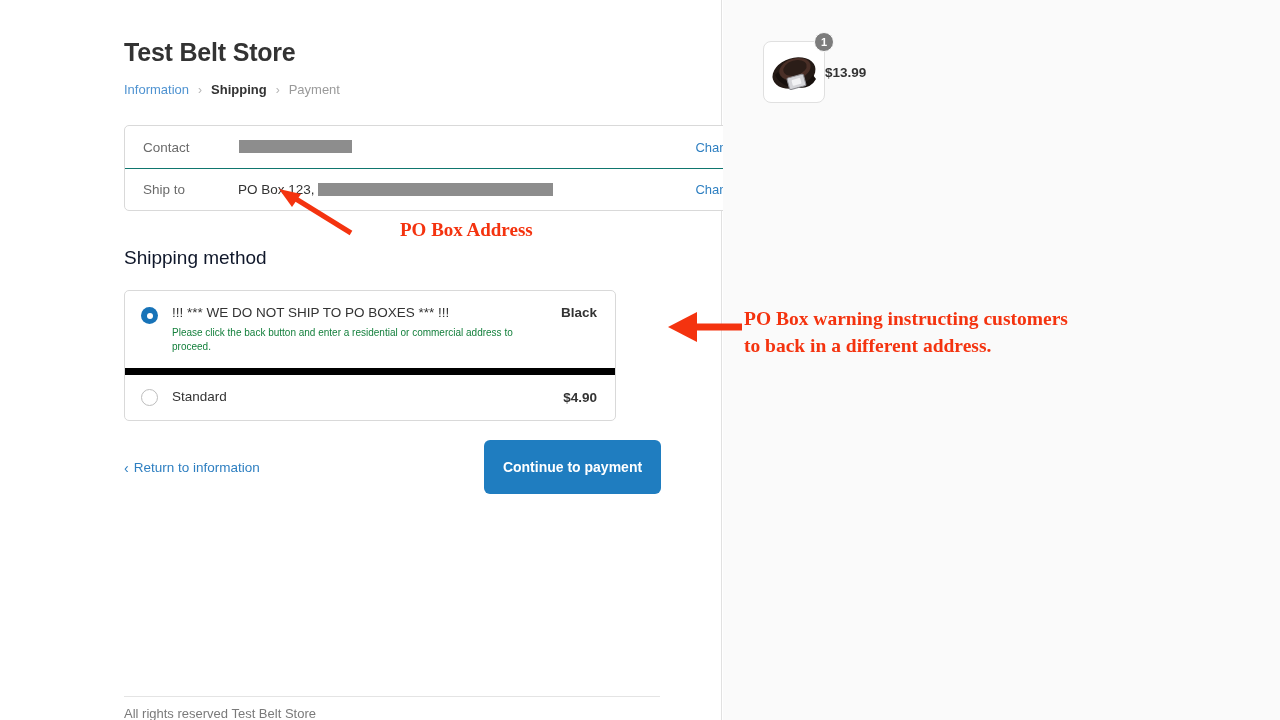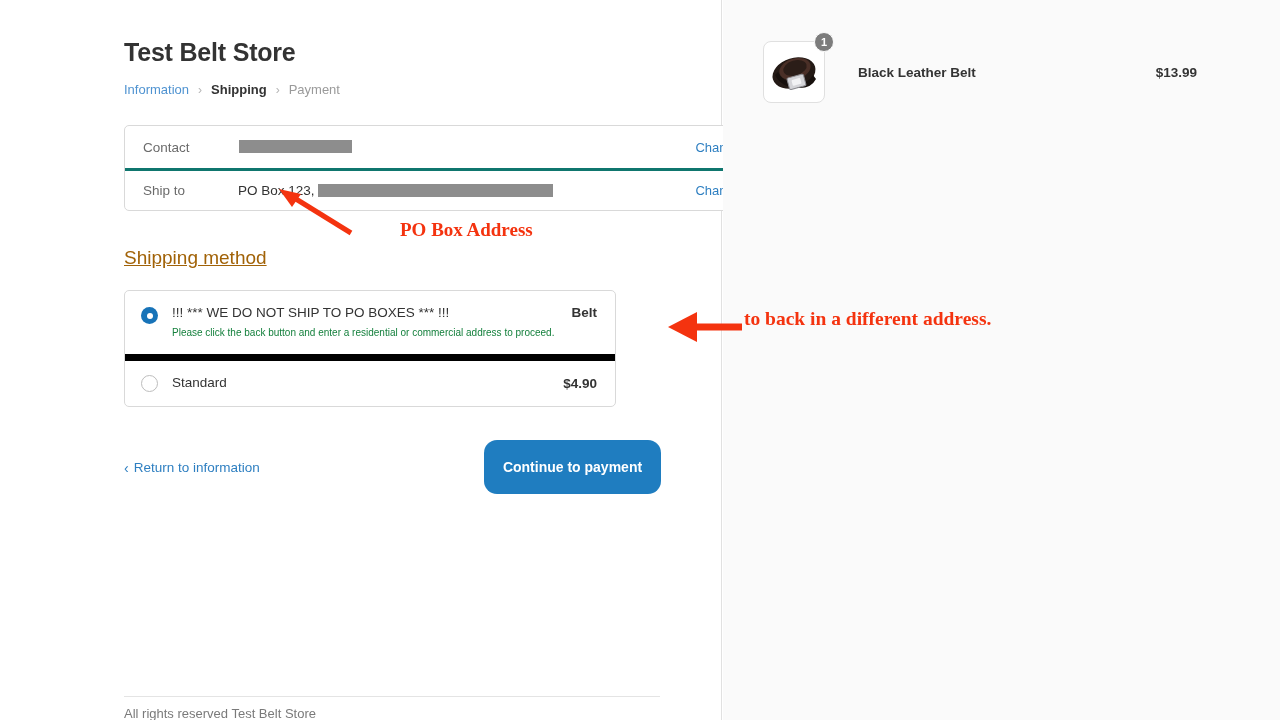--- a/index.html
+++ b/index.html
@@ -38,35 +38,35 @@
     position: absolute; left: 124px; top: 125px;
     width: 636px;
     border: 1px solid #d9d9d9; border-radius: 5px;
     background: #fff;
   }
   .review-row {
     display: flex; align-items: center;
     height: 42px; padding: 0 18px;
     font-size: 13.5px;
   }
-  .review-row + .review-row { border-top: 3px solid #0f766e; }
+  .review-row + .review-row { border-top: 1px solid #0f766e; }
   .review-label { width: 95px; color: #6b6b6b; flex: none; }
   .review-value { flex: 1; color: #333333; position: relative; white-space: nowrap; }
   .review-change { color: #2e7fc1; font-size: 13px; }
   .redact {
     display: inline-block; background: #8d8d8d; vertical-align: middle;
     position: relative; top: -1px;
   }
   .redact-contact { width: 113px; height: 13px; margin-left: 1px; }
   .redact-ship { width: 235px; height: 13px; margin-left: 0px; }
 
   
   .ship-heading {
     position: absolute; left: 124px; top: 247px;
-    font-size: 19px; color: #a16207; text-decoration: underline;
+    font-size: 19px; color: #0f172a;
   }
   .ship-box {
     position: absolute; left: 124px; top: 290px;
     width: 492px;
     border: 1px solid #d9d9d9; border-radius: 5px; background: #fff;
   }
   .ship-opt { display: flex; padding: 14px 18px 14px 16px; position: relative; }
   .ship-opt + .ship-opt { border-top: 7px solid #000000; }
   .ship-opt.second { align-items: center; padding-top: 14px; padding-bottom: 14px; }
   .radio {
@@ -91,21 +91,21 @@
   .ship-opt.second .ship-name { font-size: 13.5px; }
 
   
   .return-link {
     position: absolute; left: 124px; top: 460px;
     font-size: 13.5px; color: #2e7fc1; display: flex; align-items: center; gap: 5px;
   }
   .chev { font-size: 14px; line-height: 1; }
   .pay-btn {
     position: absolute; left: 484px; top: 440px;
-    width: 177px; height: 54px; border-radius: 13px;
+    width: 177px; height: 54px; border-radius: 6px;
     background: #1f7dc0; color: #ffffff;
     font-size: 14px; font-weight: 700;
     display: flex; align-items: center; justify-content: center;
     border: none;
     font-family: "Liberation Sans", sans-serif;
   }
   .foot-divider {
     position: absolute; left: 124px; top: 696px; width: 536px;
     border-top: 1px solid #e4e4e4;
   }
@@ -191,21 +191,21 @@
 
     <div class="ship-heading">Shipping method</div>
 
     <div class="ship-box">
       <div class="ship-opt">
         <div class="radio on"></div>
         <div class="ship-texts">
           <div class="ship-name">!!! *** WE DO NOT SHIP TO PO BOXES *** !!!</div>
           <div class="ship-desc">Please click the back button and enter a residential or commercial address to proceed.</div>
         </div>
-        <div class="ship-price">Belt</div>
+        <div class="ship-price">Black</div>
       </div>
       <div class="ship-opt second">
         <div class="radio off"></div>
         <div class="ship-texts">
           <div class="ship-name">Standard</div>
         </div>
         <div class="ship-price">$4.90</div>
       </div>
     </div>
 
@@ -229,36 +229,36 @@
             <ellipse cx="27" cy="26" rx="22" ry="15" transform="rotate(-17 27 26)" fill="#241a16"></ellipse>
             <ellipse cx="28" cy="22" rx="16" ry="10.5" transform="rotate(-17 28 22)" fill="#4a2f27"></ellipse>
             <ellipse cx="28" cy="21" rx="12" ry="7.5" transform="rotate(-17 28 21)" fill="#2b1d18"></ellipse>
             <path d="M8 28 q6 12 22 13 q14 1 19 -9 l-3 -4 q-5 9 -17 8 q-14 -1 -18 -11 z" fill="#17100d"></path>
             <rect x="21" y="29" width="17" height="12" rx="1.5" transform="rotate(-15 29 35)" fill="#d4d4d8" stroke="#8b8b90" stroke-width="1"></rect>
             <rect x="25" y="32" width="9" height="6" rx="1" transform="rotate(-15 29 35)" fill="#f2f2f4"></rect>
           </svg>
         </div>
         <div class="qty-badge">1</div>
       </div>
-      <div class="item-name">Black Leather Belt</div>
       <div class="item-price">$13.99</div>
     </div>
 
   </div>
 
   <svg class="anno-svg">
     <g>
       <line x1="351" y1="233" x2="296" y2="199" stroke="#f4330f" stroke-width="5"></line>
       <polygon points="279,189 301,194 292,207" fill="#f4330f"></polygon>
     </g>
     <g>
       <line x1="742" y1="327" x2="692" y2="327" stroke="#f4330f" stroke-width="7"></line>
       <polygon points="668,327 697,312 697,342" fill="#f4330f"></polygon>
     </g>
   </svg>
 
   <div class="anno-text" id="anno-po-box">PO Box Address</div>
 
   <div class="anno-text" id="anno-warning">
+    <div>PO Box warning instructing customers</div>
     <div>to back in a different address.</div>
   </div>
 
 </div>
 
 </body></html>

